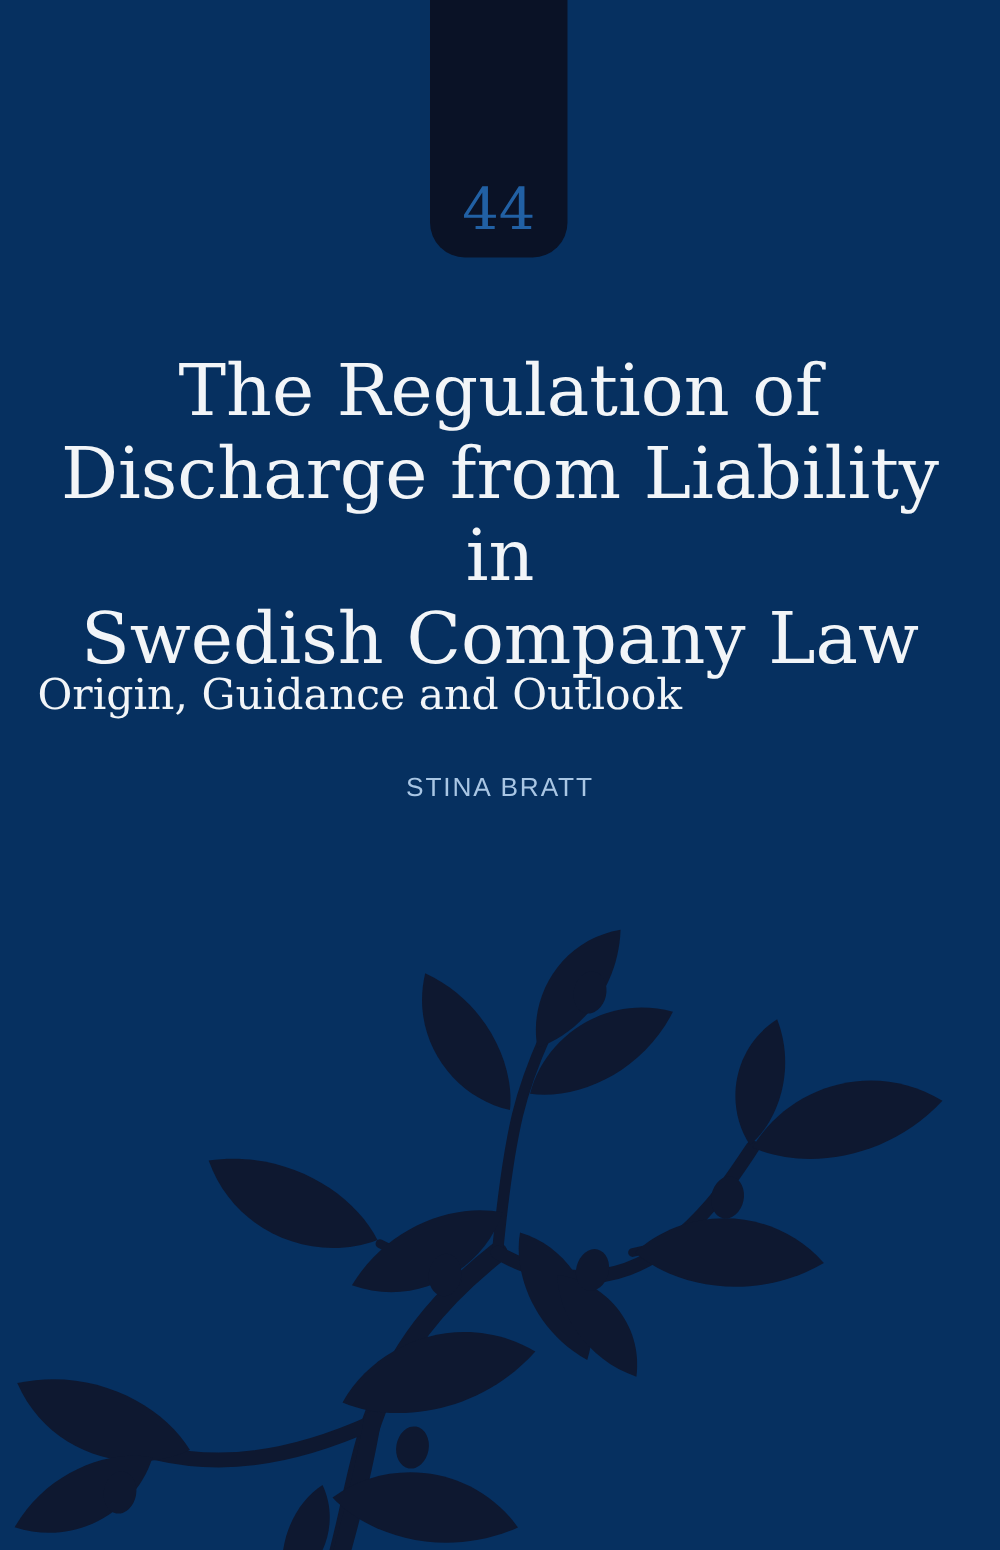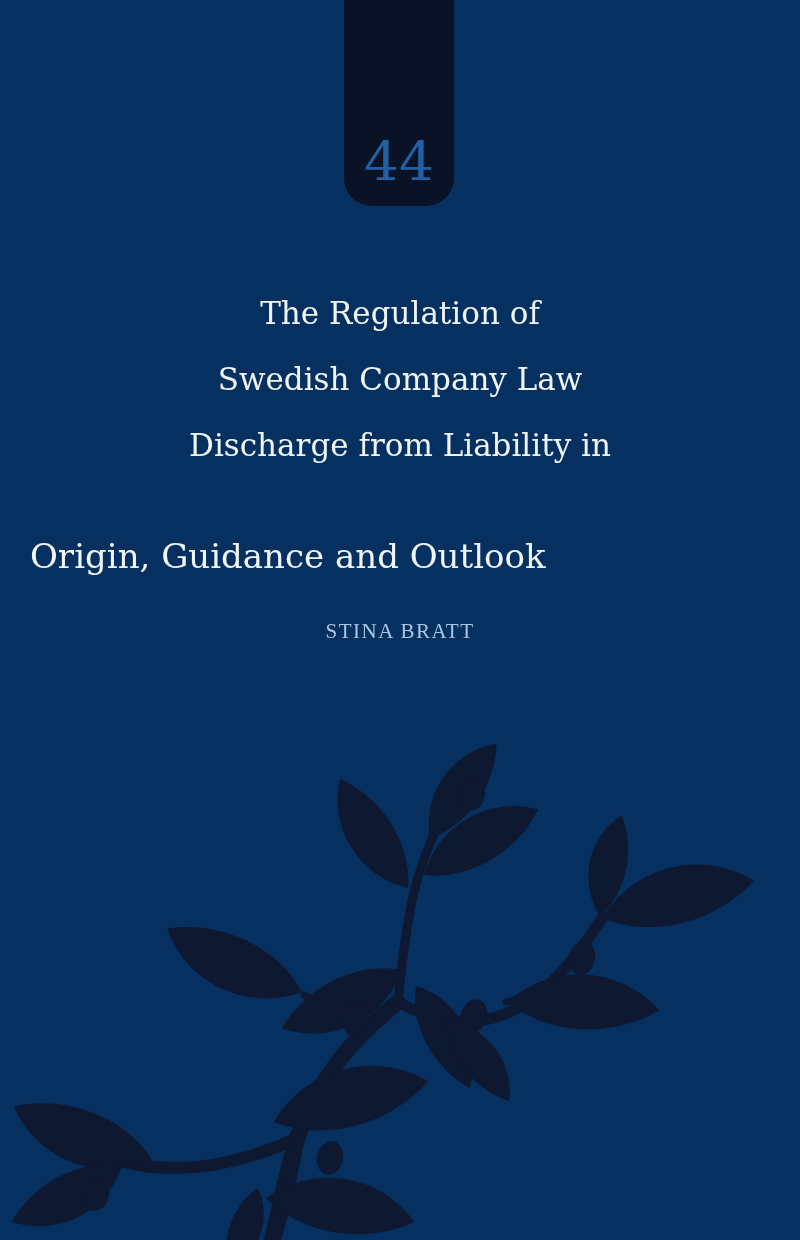--- a/index.html
+++ b/index.html
@@ -30,57 +30,57 @@
     height: 206px;
     background: var(--tab);
     border-radius: 0 0 28px 28px;
     display: flex;
     align-items: flex-end;
     justify-content: center;
     padding-bottom: 16px;
   }
   .series-number {
     font-family: "DejaVu Serif", serif;
-    font-size: 55px;
+    font-size: 46px;
     line-height: 1;
     color: var(--series-number);
   }
   .title-block {
     position: absolute;
     top: 280px;
     left: 30px;
     right: 30px;
     text-align: center;
     color: var(--title-text);
     font-weight: normal;
   }
   .title-line {
     display: block;
-    font-size: 31px;
+    font-size: 57px;
     line-height: 66px;
   }
   .subtitle {
     position: absolute;
     top: 534px;
     left: 30px;
     right: 30px;
     text-align: left;
     color: var(--title-text);
     font-size: 34px;
     line-height: 44px;
     font-weight: normal;
   }
   .author {
     position: absolute;
     top: 619px;
     left: 30px;
     right: 30px;
     text-align: center;
     color: var(--author-text);
-    font-family: Liberation Serif, serif;
+    font-family: Liberation Sans, sans-serif;
     font-size: 21px;
     letter-spacing: 1.5px;
   }
   .branch {
     position: absolute;
     left: 0;
     bottom: 0;
     width: 800px;
     height: 520px;
   }
@@ -136,21 +136,21 @@
     <ellipse class="olive" cx="96" cy="474" rx="13" ry="17" transform="rotate(10 96 474)"></ellipse>
     <ellipse class="olive" cx="330" cy="438" rx="13" ry="17" transform="rotate(10 330 438)"></ellipse>
   </svg>
 
   <div class="series-tab">
     <span class="series-number">44</span>
   </div>
 
   <h1 class="title-block">
     <span class="title-line">The Regulation of</span>
+    <span class="title-line">Discharge from Liability in</span>
     <span class="title-line">Swedish Company Law</span>
-    <span class="title-line">Discharge from Liability in</span>
   </h1>
 
   <h2 class="subtitle">Origin, Guidance and Outlook</h2>
 
   <div class="author">STINA BRATT</div>
 
 </div>
 
 </body></html>

